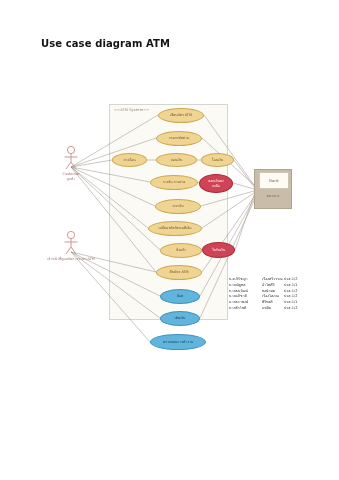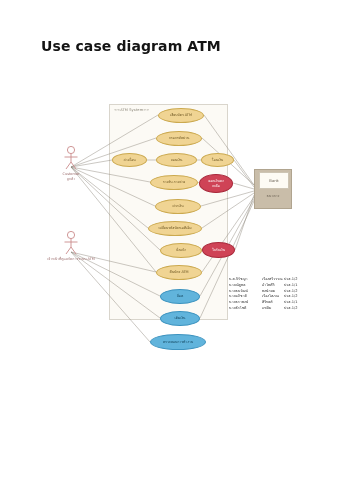--- a/index.html
+++ b/index.html
@@ -14,21 +14,21 @@
     overflow: hidden;
     font-family: "DejaVu Sans", "Liberation Sans", sans-serif;
     color: #111;
   }
 
   
   #page-title {
     position: absolute;
     left: 41px;
     top: 38px;
-    font-size: 14px;
+    font-size: 10px;
     font-weight: bold;
     letter-spacing: 0.1px;
     color: #141414;
     white-space: nowrap;
   }
 
   
   #diagram {
     position: absolute;
     left: 38px;

